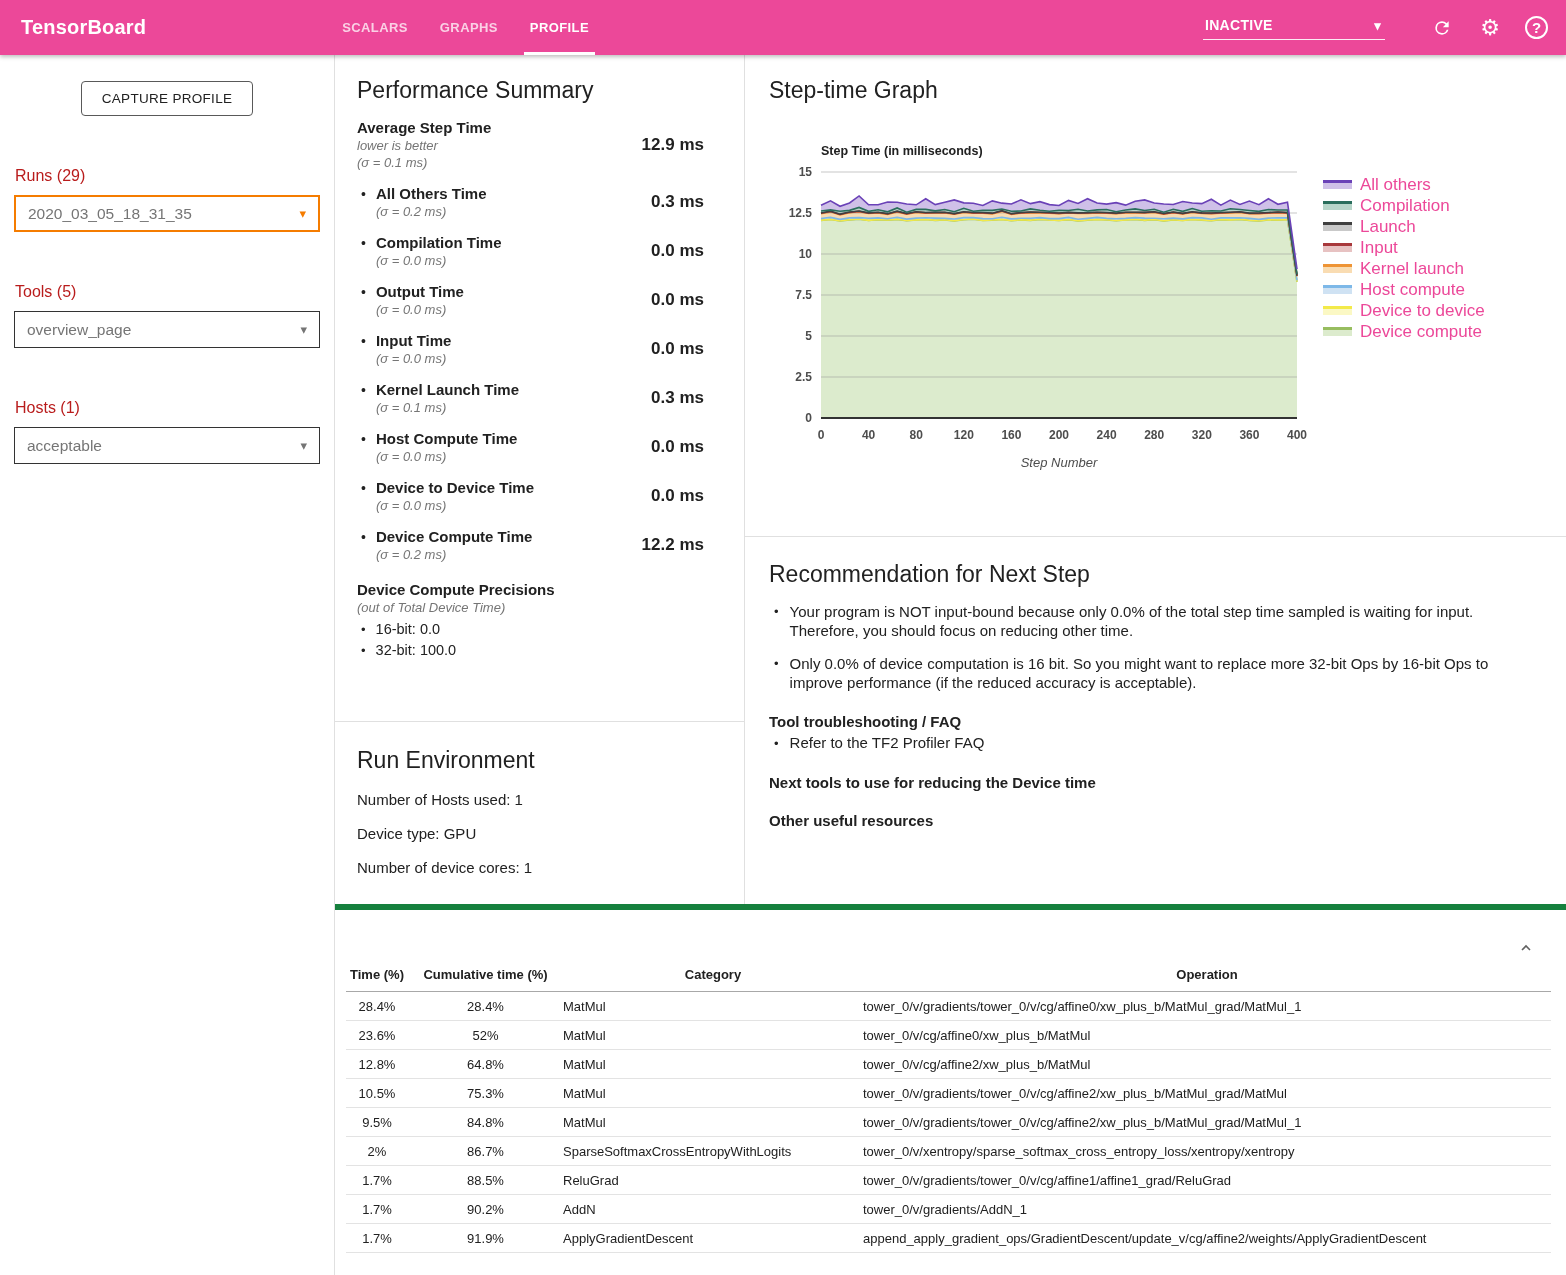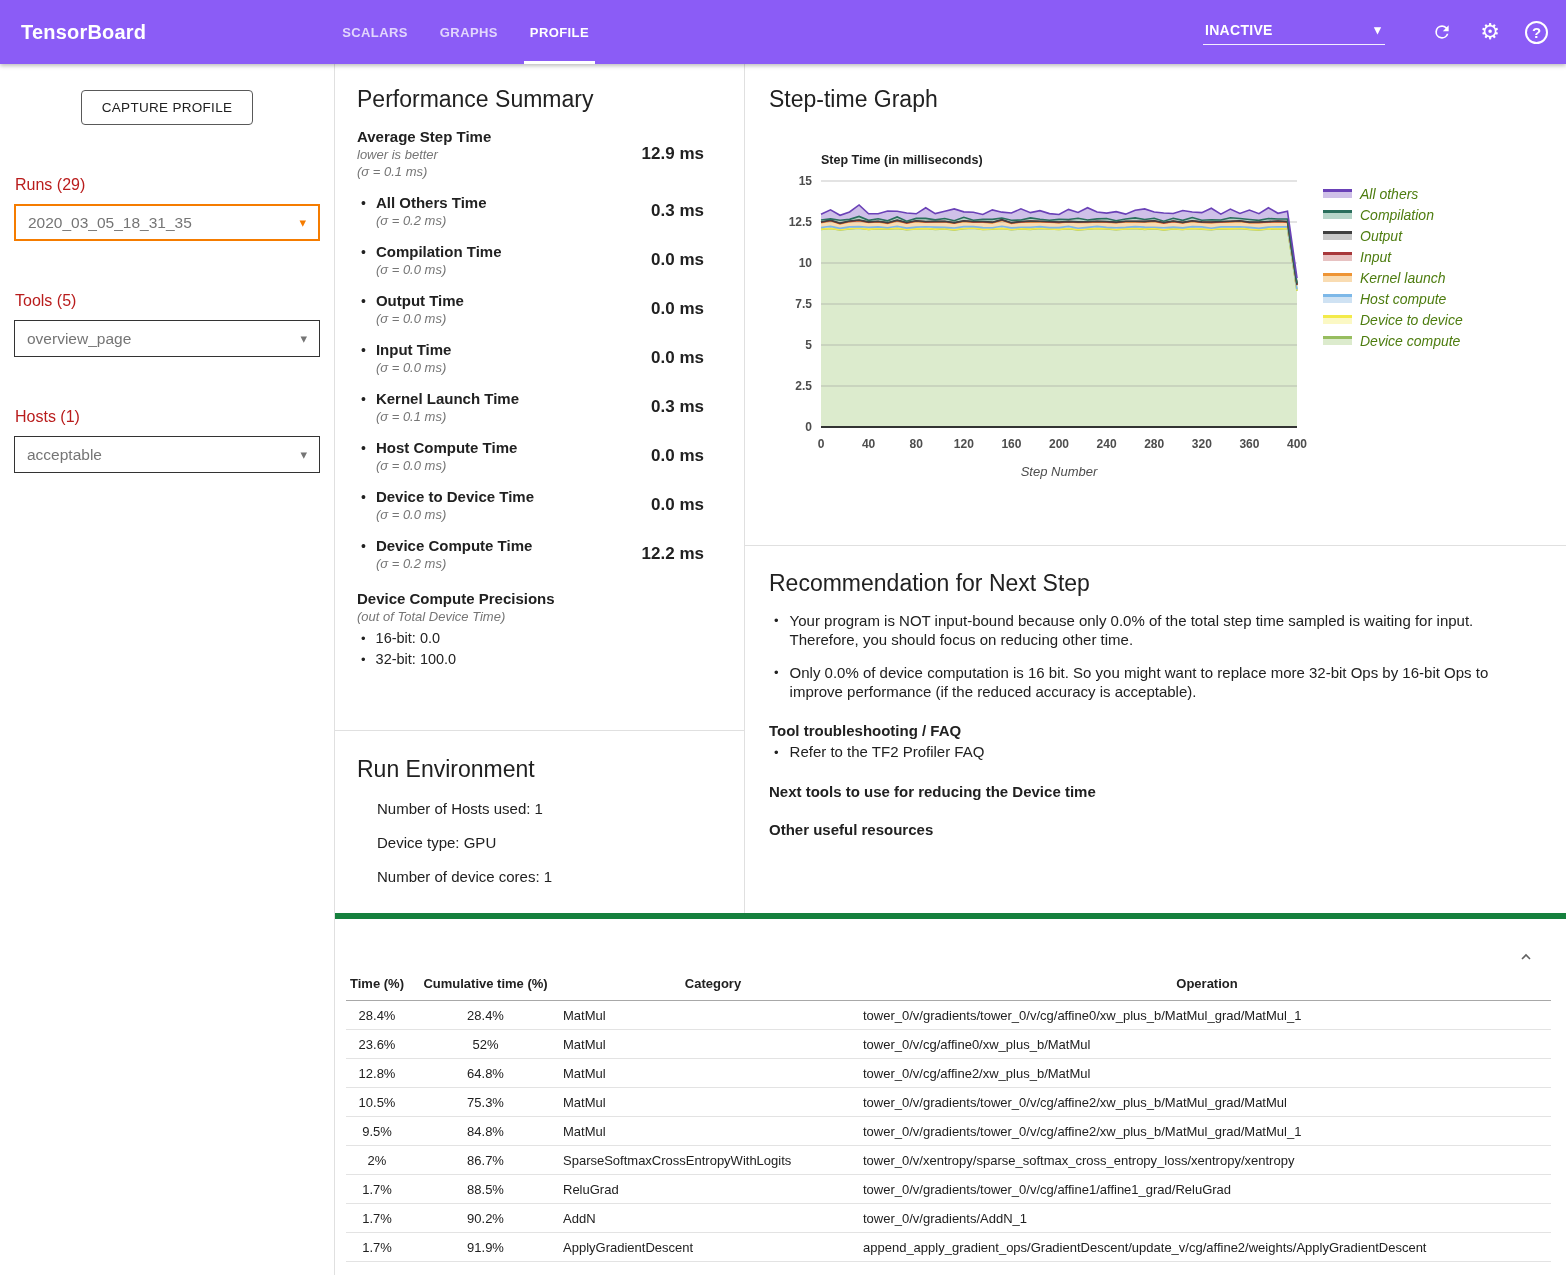--- a/index.html
+++ b/index.html
@@ -1,20 +1,20 @@
 <!DOCTYPE html>
 <html><head>
 <meta charset="utf-8">
 <style>
   * { margin:0; padding:0; box-sizing:border-box; }
   html,body { width:1566px; height:1275px; overflow:hidden; background:#fff;
     font-family:"Liberation Sans", sans-serif; color:#212121; }
 
   
-  .app-header { height:64px; background:#8b5cf6; display:flex; align-items:stretch;
+  .app-header { height:55px; background:#ec4899; display:flex; align-items:stretch;
     color:#fff; box-shadow:0 2px 4px rgba(0,0,0,.25); position:relative; z-index:5; }
   .logo { font-size:20px; font-weight:bold; display:flex; align-items:center;
     padding:0 20px 0 21px; letter-spacing:.2px; }
   .tabs { display:flex; margin-left:160px; }
   .tab { display:flex; align-items:center; padding:0 16px; font-size:13px; font-weight:bold;
     letter-spacing:.4px; color:rgba(255,255,255,.75); cursor:pointer; position:relative; }
   .tab.active { color:#fff; }
   .tab.active::after { content:""; position:absolute; left:10px; right:10px; bottom:0;
     height:3px; background:#fff; }
   .header-right { margin-left:auto; display:flex; align-items:center; padding-right:18px; }
@@ -59,31 +59,31 @@
   .m-left { display:flex; }
   .m-bullet { margin:1px 10px 0 4px; font-size:14px; }
   .prec-head { font-size:15px; font-weight:bold; margin-top:19px; }
   .prec-note { font-size:13px; font-style:italic; color:#757575; margin-top:2px; }
   .prec-list { list-style:none; margin-top:4px; }
   .prec-list li { font-size:14.5px; line-height:20px; }
   .prec-list li::before { content:"•"; margin:0 10px 0 4px; font-size:13px; }
 
   
   .run-env { padding:25px 22px 0; }
-  .run-env p { font-size:15px; margin-top:17px;margin-left:20px; }
+  .run-env p { font-size:15px; margin-top:17px; }
 
   
   .graph-panel { height:482px; border-bottom:1px solid #e0e0e0; padding:22px 0 0 24px; }
   .chart-wrap { display:flex; margin-top:40px; }
   .chart-area {}
   .chart-title { font-size:12.5px; font-weight:bold; margin:0 0 4px 52px; color:#212121; }
   .legend { margin:30px 0 0 14px; }
   .legend-item { display:flex; align-items:center; height:21px; }
   .legend-swatch { width:29px; height:9px; margin-right:8px; flex:none; }
-  .legend-label { font-size:14px; color:#4d7c0f;font-style:italic; }
+  .legend-label { font-size:17px; color:#ec4899; }
 
   
   .reco-panel { padding:24px 40px 0 24px; }
   .reco-list { list-style:none; margin-top:12px; }
   .reco-list > li { font-size:15px; line-height:19px; margin-top:14px; display:flex; }
   .reco-list > li::before { content:"•"; margin:0 11px 0 5px; font-size:13px; }
   .sub-head { font-size:15px; font-weight:bold; margin-top:21px; }
   .link-list { list-style:none; margin-top:3px; }
   .link-list li { font-size:15px; line-height:19px; display:flex; align-items:baseline; }
   .link-list li::before { content:"•"; margin:0 11px 0 5px; font-size:13px; }
@@ -319,21 +319,21 @@
                 <div class="legend-item">
                   <span class="legend-swatch" style="background: rgb(207, 192, 232); border-top: 3px solid rgb(106, 65, 183);"></span>
                   <span class="legend-label">All others</span>
                 </div>
                 <div class="legend-item">
                   <span class="legend-swatch" style="background: rgb(183, 213, 201); border-top: 3px solid rgb(42, 110, 92);"></span>
                   <span class="legend-label">Compilation</span>
                 </div>
                 <div class="legend-item">
                   <span class="legend-swatch" style="background: rgb(201, 201, 201); border-top: 3px solid rgb(64, 64, 64);"></span>
-                  <span class="legend-label">Output</span>
+                  <span class="legend-label">Launch</span>
                 </div>
                 <div class="legend-item">
                   <span class="legend-swatch" style="background: rgb(231, 194, 194); border-top: 3px solid rgb(168, 56, 59);"></span>
                   <span class="legend-label">Input</span>
                 </div>
                 <div class="legend-item">
                   <span class="legend-swatch" style="background: rgb(249, 220, 178); border-top: 3px solid rgb(238, 148, 53);"></span>
                   <span class="legend-label">Kernel launch</span>
                 </div>
                 <div class="legend-item">

